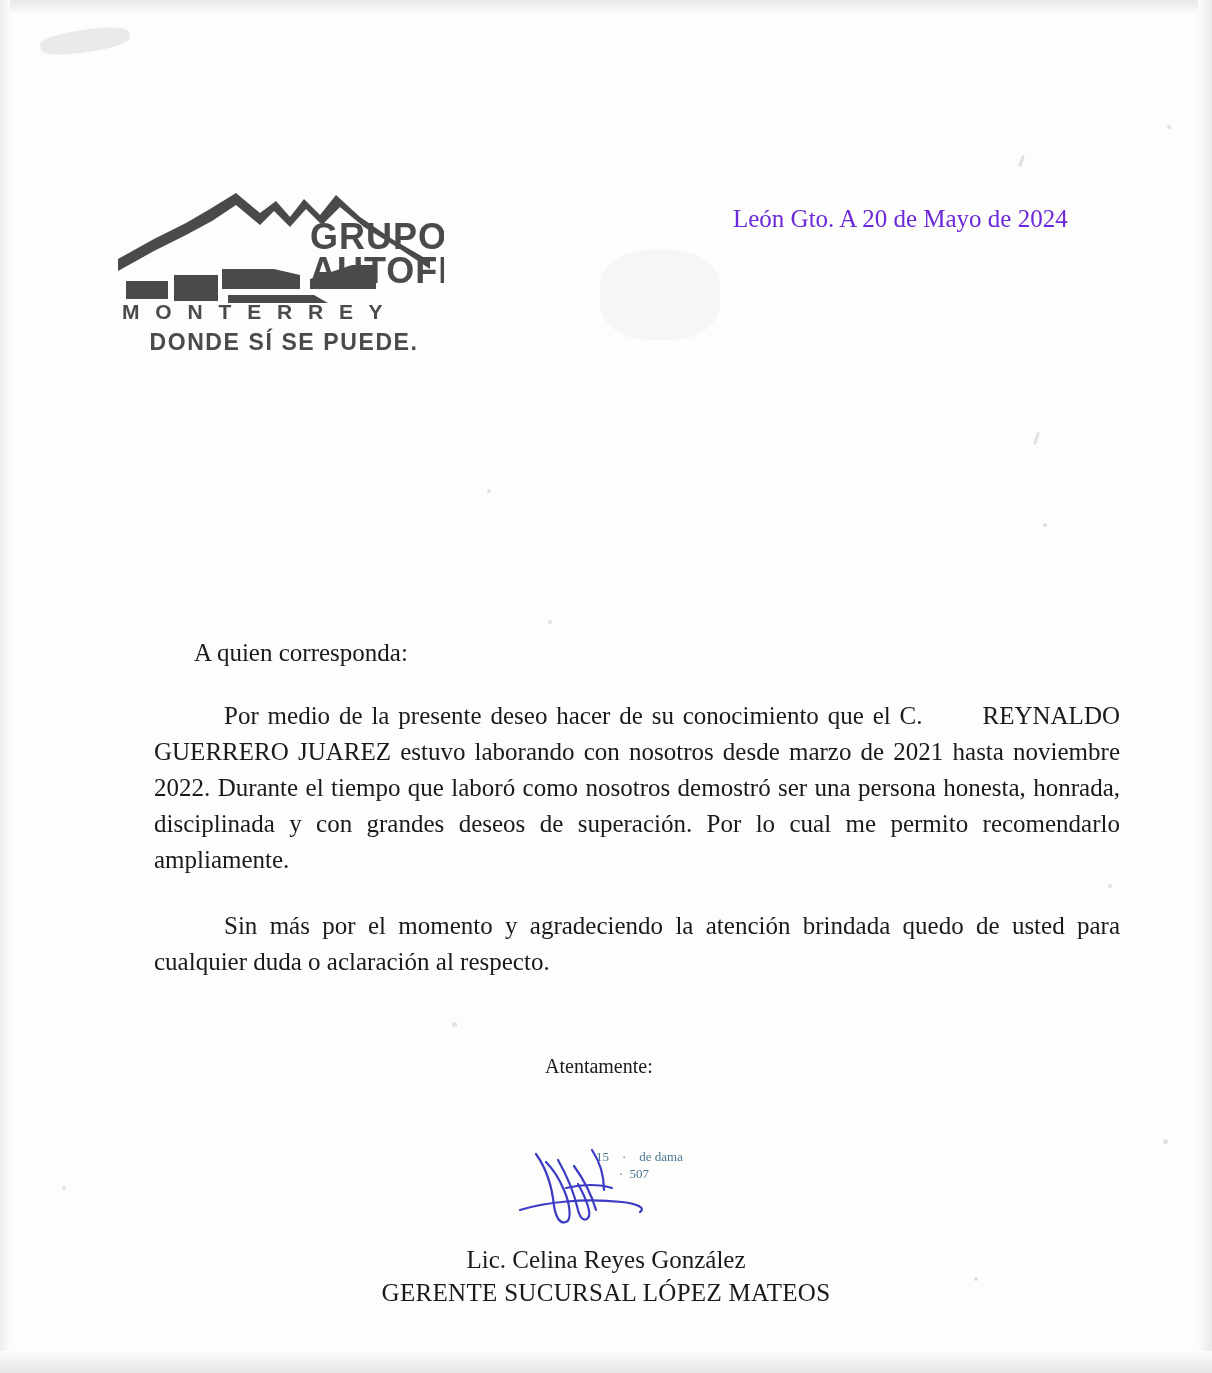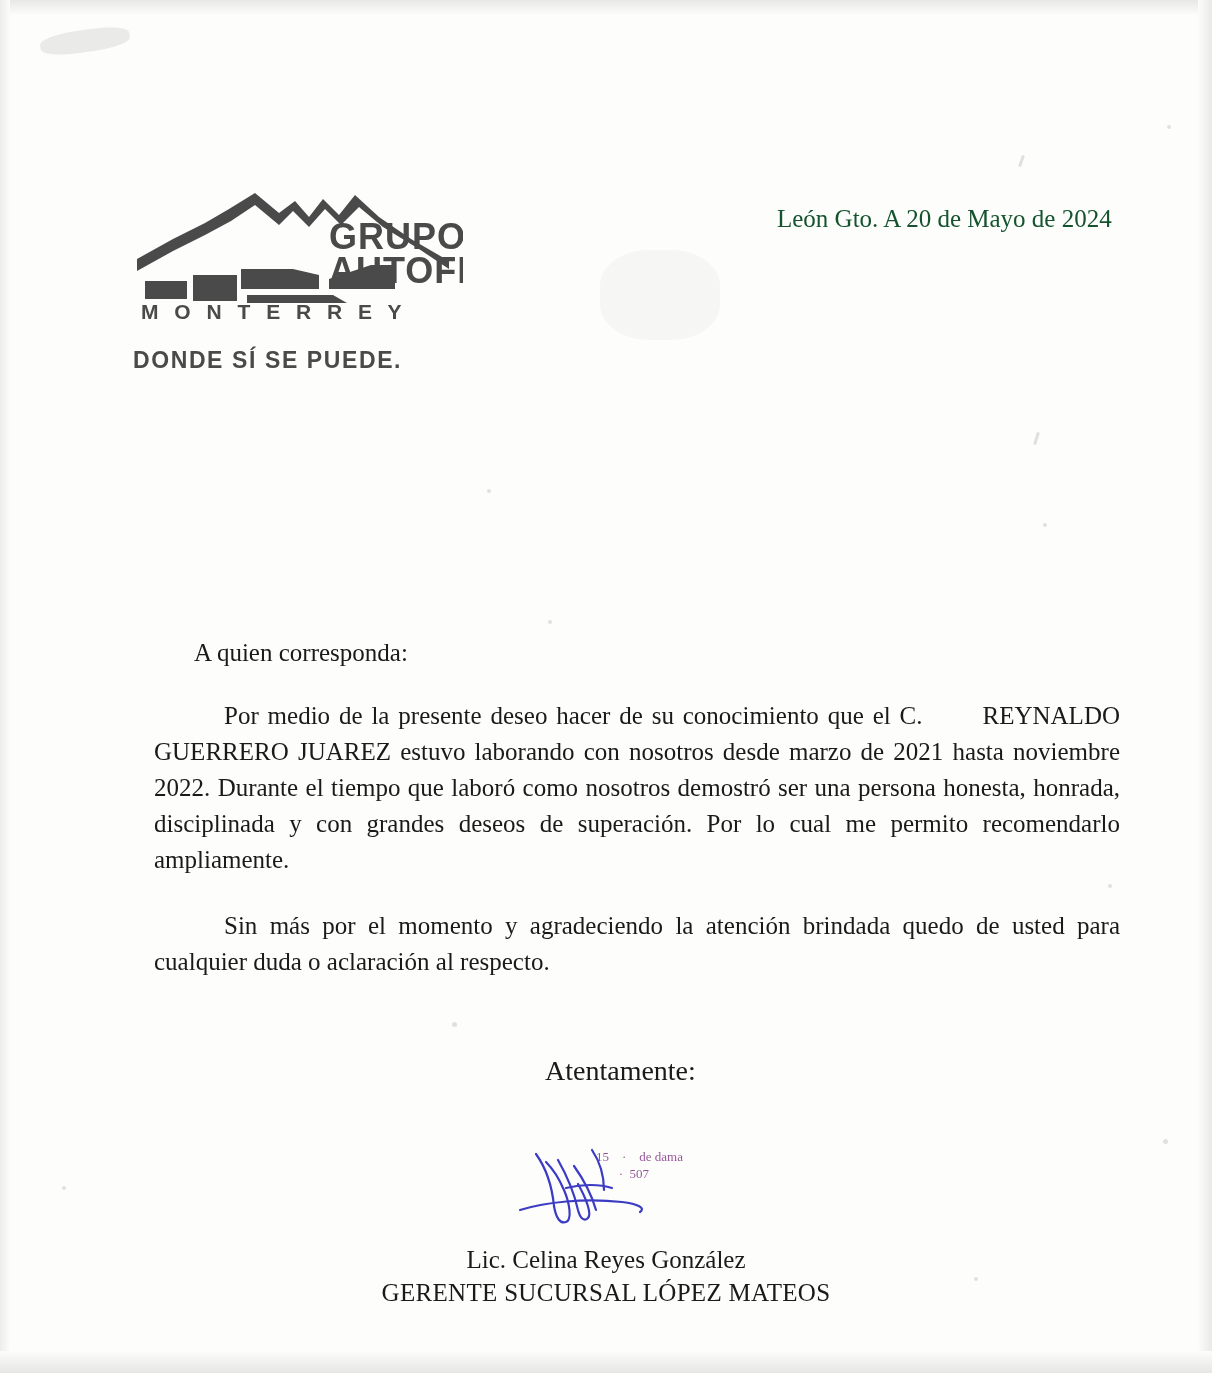--- a/index.html
+++ b/index.html
@@ -52,49 +52,49 @@
   .smudge {
     position: absolute;
     background: #d8d8d4;
     opacity: .5;
     border-radius: 40%;
   }
 
   
   .logo-block {
     position: absolute;
-    left: 133px;
+    left: 114px;
     top: 183px;
     width: 340px;
+    text-align: center;
   }
   .logo-mark {
     position: relative;
     width: 330px;
     height: 140px;
   }
   .logo-svg { display: block; }
   .logo-tagline {
-    margin-top: 24px;
+    margin-top: 6px;
     font-family: "Liberation Sans", sans-serif;
     font-weight: bold;
     font-size: 23px;
     letter-spacing: 1.6px;
     color: #4a4a4a;
     white-space: nowrap;
   }
 
   
   .date-line {
     position: absolute;
     left: 733px;
     top: 205px;
     font-size: 25px;
-    color: #14532d;
+    color: #6d28d9;
     white-space: nowrap;
-    margin-left: 44px;
   }
 
   
   .salutation {
     position: absolute;
     left: 194px;
     top: 639px;
     font-size: 25px;
   }
   .body-text {
@@ -108,41 +108,41 @@
   }
   .para { margin: 0; }
   .para + .para { margin-top: 30px; }
   .para-indent { text-indent: 70px; margin-left: 40px; }
   .name-gap { display: inline-block; width: 60px; }
 
   .closing {
     position: absolute;
     left: 545px;
     top: 1055px;
-    font-size: 28px;
+    font-size: 20px;
   }
 
   
   .signature {
     position: absolute;
     left: 500px;
     top: 1140px;
     width: 200px;
     height: 95px;
   }
   .stamp-ghost {
     position: absolute;
     left: 596px;
     top: 1148px;
     width: 160px;
     height: 70px;
     font-family: "Liberation Serif", serif;
     font-size: 13px;
     line-height: 17px;
-    color: #701a75;
+    color: #0c4a6e;
     opacity: .75;
   }
   .sign-name {
     position: absolute;
     left: 0;
     top: 1246px;
     width: 1212px;
     text-align: center;
     font-size: 25px;
   }

